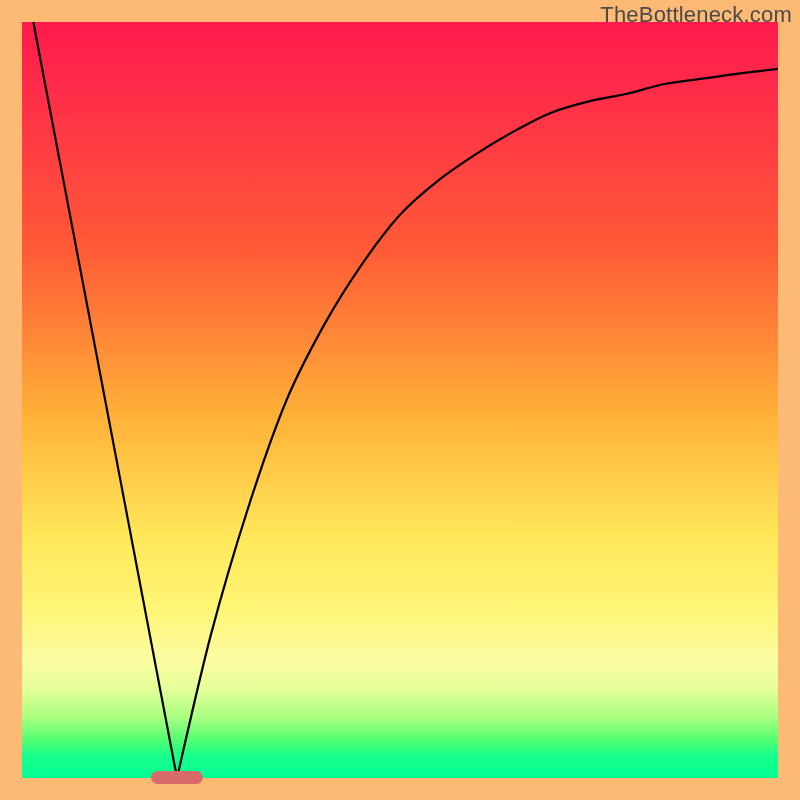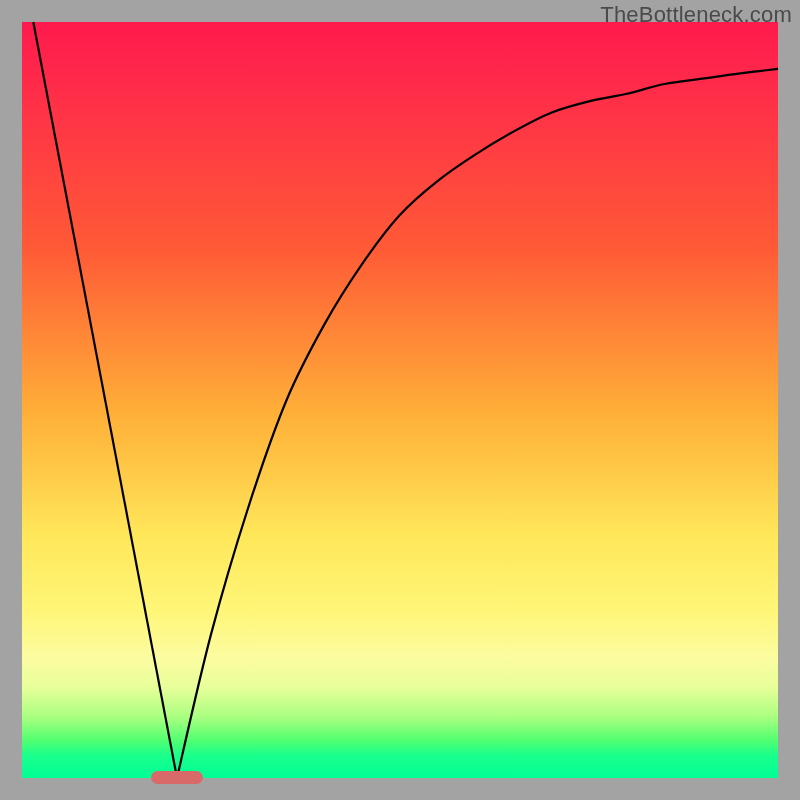--- a/index.html
+++ b/index.html
@@ -8,21 +8,21 @@
     width: 800px;
     height: 800px;
     background: #000;
     overflow: hidden;
     font-family: Arial, Helvetica, sans-serif;
   }
   .chart-frame {
     position: absolute;
     width: 800px;
     height: 800px;
-    background: #a3a3a3;
+    background: #fdba74;
   }
   .plot-area {
     position: absolute;
     
     left: 22px;
     top: 22px;
     width: 756px;
     height: 756px;
     
     background: linear-gradient(

